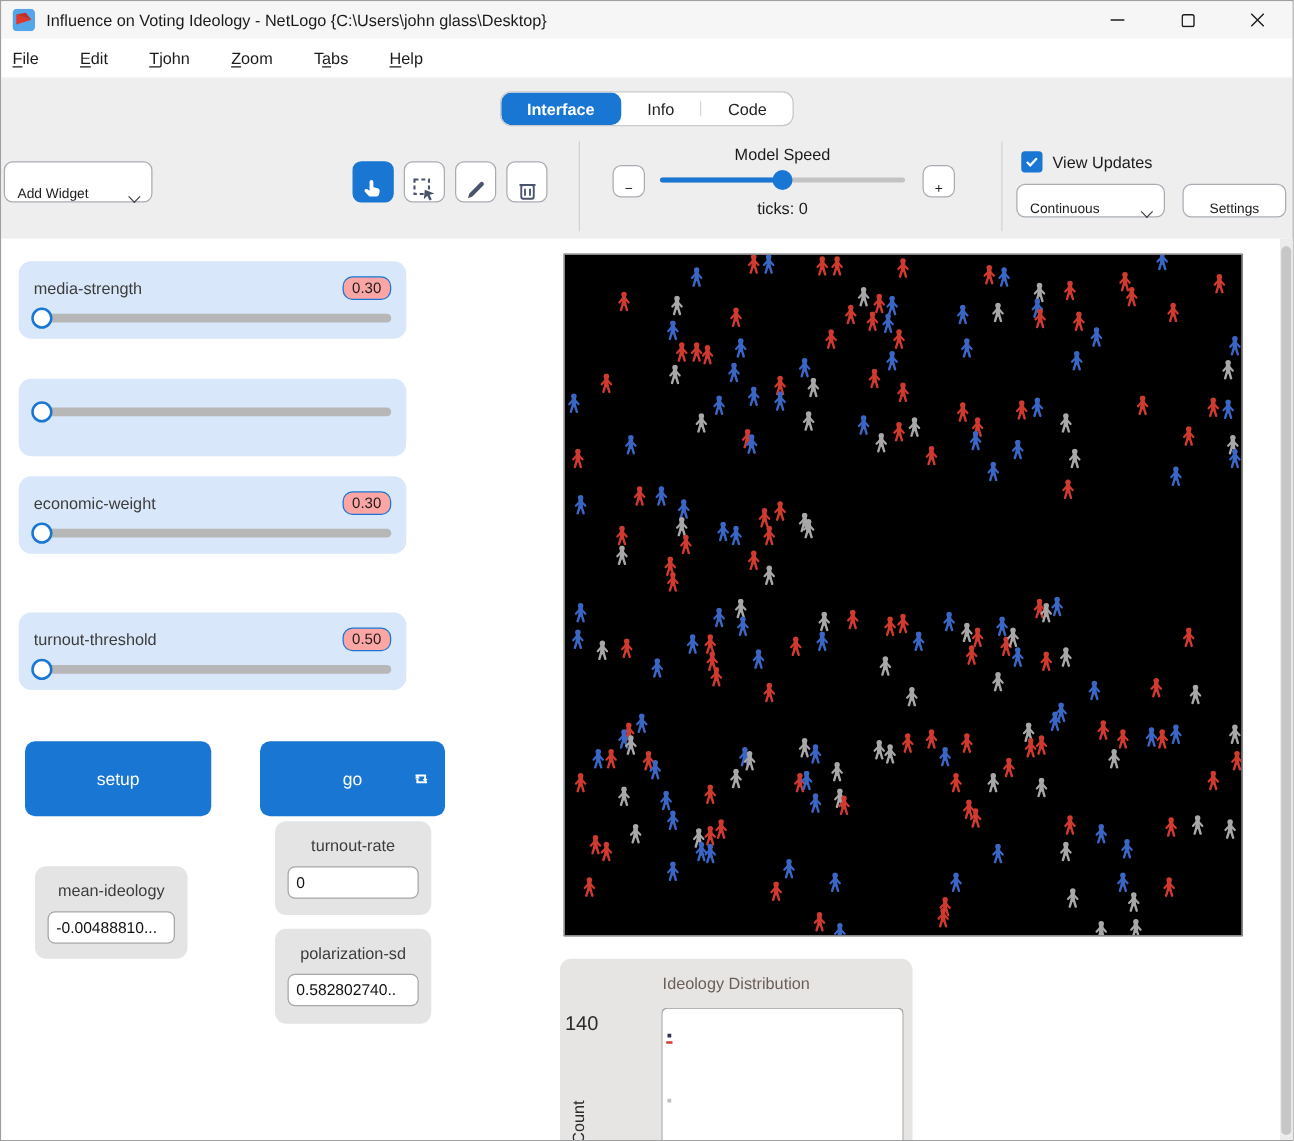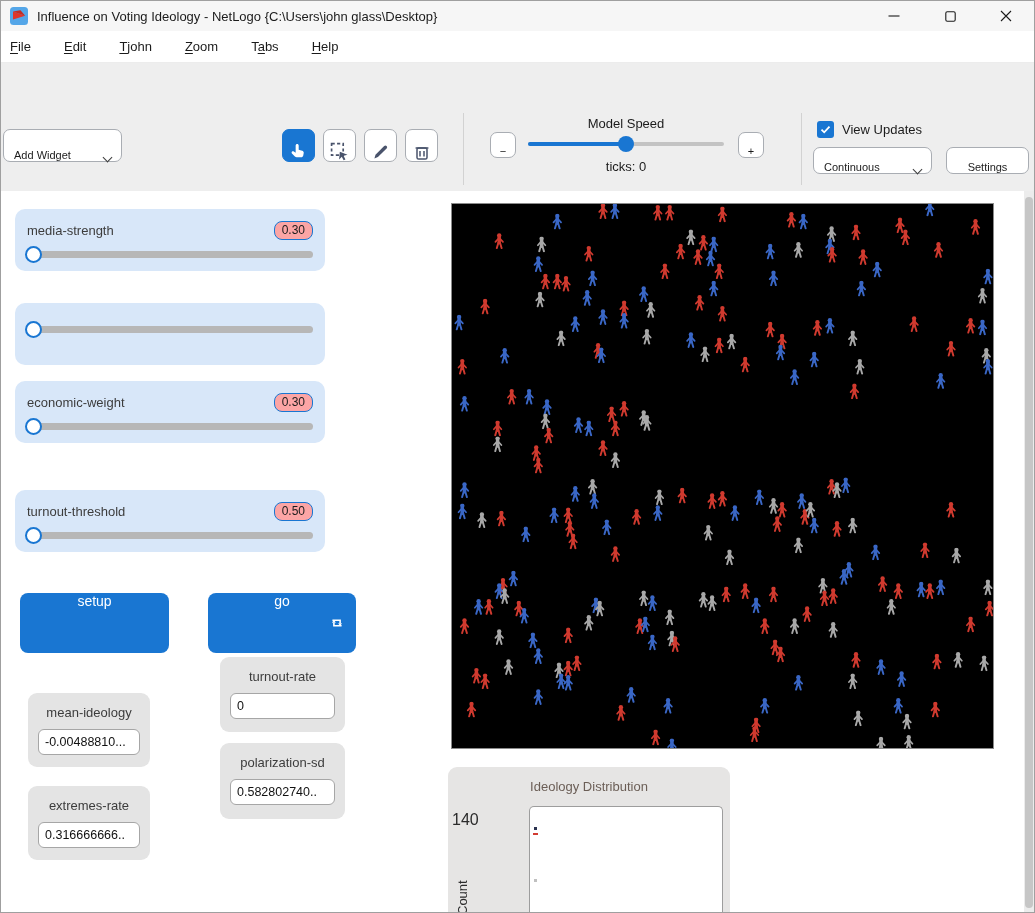--- a/index.html
+++ b/index.html
@@ -39,21 +39,21 @@
   .checkbox{width:17px;height:17px;background:#1976d2;border-radius:3px;display:flex;align-items:center;justify-content:center;}
   .chk-label{margin-left:8px;font-size:13px;color:#1b1b1b;}
   
   .content{position:absolute;left:0;top:190px;width:1035px;height:723px;background:#fff;}
   .slider-widget{position:absolute;left:14px;width:310px;height:62px;background:#d8e7f9;border-radius:10px;padding:12px 12px 0;}
   .slider-row{display:flex;justify-content:space-between;align-items:center;}
   .slider-label{font-size:13px;color:#3c3c3c;}
   .slider-value{font-size:12px;color:#1b1b1b;border:1.5px solid #1976d2;border-radius:8px;padding:0 7px;background:#fca5a5;line-height:17px;}
   .slider-track{margin-top:11px;height:7px;background:#b7b7b7;border-radius:4px;position:relative;}
   .slider-thumb{position:absolute;left:-2px;top:-5px;width:17px;height:17px;background:#fff;border:2px solid #1976d2;border-radius:50%;}
-  .nl-button{position:absolute;background:#1976d2;border-radius:8px;color:#fff;font-size:14px;display:flex;align-items:flex-start;justify-content:center;}
+  .nl-button{position:absolute;background:#1976d2;border-radius:8px;color:#fff;font-size:14px;display:flex;align-items:center;justify-content:center;}
   .go-icon{position:absolute;right:11px;top:22px;}
   .monitor{position:absolute;background:#e4e4e4;border-radius:9px;padding:12px 10px 0;text-align:center;}
   .monitor-label{font-size:13px;color:#3c3c3c;}
   .monitor-value{margin-top:9px;background:#fff;border:1px solid #a6a6a6;border-radius:6px;font-size:12.5px;color:#111;text-align:left;padding:5px 6px;white-space:nowrap;overflow:hidden;}
   #monitor-turnout{left:219px;top:466px;width:125px;height:75px;}
   #monitor-mean{left:27px;top:502px;width:122px;height:74px;}
   #monitor-polarization{left:219px;top:552px;width:125px;height:76px;}
   #monitor-extremes{left:27px;top:595px;width:122px;height:74px;}
   .view{position:absolute;left:450px;top:12px;width:543px;height:546px;background:#000;border:1px solid #8a8a8a;overflow:hidden;}
   .plot-widget{position:absolute;left:447px;top:576px;width:282px;height:147px;background:#e6e5e4;border-radius:9px 9px 0 0;}
@@ -101,20 +101,28 @@
   <div class="menubar">
     <span class="menu-item"><span></span><span class="mu">F</span><span>ile</span></span>
     <span class="menu-item"><span></span><span class="mu">E</span><span>dit</span></span>
     <span class="menu-item"><span></span><span class="mu">T</span><span>john</span></span>
     <span class="menu-item"><span></span><span class="mu">Z</span><span>oom</span></span>
     <span class="menu-item"><span>T</span><span class="mu">a</span><span>bs</span></span>
     <span class="menu-item"><span></span><span class="mu">H</span><span>elp</span></span>
   </div>
 
   <div class="header">
+    <div class="tabs-row">
+      <div class="tab-group">
+        <div class="tab active">Interface</div>
+        <div class="tab">Info</div>
+        <div class="tab-sep"></div>
+        <div class="tab">Code</div>
+      </div>
+    </div>
 
     <div class="tb-btn dd" style="left:2px;top:66px;width:119px;height:33px;">
       <span>Add Widget</span>
       <span class="chev"></span>
     </div>
 
     <div class="tb-btn icon-btn selected" style="left:281px;top:66px;">
       <svg width="19" height="19" viewBox="0 0 20 20">
         <path d="M8.6 2.2c.9 0 1.6.7 1.6 1.6v4.4l3.7.9c1.1.3 1.8 1.4 1.6 2.5l-.5 2.6c-.2 1.1-1.2 1.9-2.3 1.9H8.1c-.7 0-1.4-.3-1.9-.8l-3.1-3.3c-.5-.6-.5-1.5.1-2 .5-.5 1.4-.5 1.9-.1L7 11.2V3.8c0-.9.7-1.6 1.6-1.6z" fill="#fff"></path>
       </svg>
@@ -228,24 +236,20 @@
       <div class="monitor-label">turnout-rate</div>
       <div class="monitor-value">0</div>
     </div>
     <div class="monitor" id="monitor-mean">
       <div class="monitor-label">mean-ideology</div>
       <div class="monitor-value">-0.00488810...</div>
     </div>
     <div class="monitor" id="monitor-polarization">
       <div class="monitor-label">polarization-sd</div>
       <div class="monitor-value">0.582802740..</div>
-    </div>
-    <div class="monitor" id="monitor-extremes">
-      <div class="monitor-label">extremes-rate</div>
-      <div class="monitor-value">0.316666666..</div>
     </div>
 
     <div class="view">
       <svg id="agents-svg" width="543" height="546" viewBox="0 0 543 546">
         <defs>
           <symbol id="person" viewBox="0 0 12 17">
             <circle cx="6" cy="2.4" r="2.4" fill="currentColor"></circle>
             <path d="M6 4.6 V10.4" stroke="currentColor" stroke-width="3.8" stroke-linecap="round" fill="none"></path>
             <path d="M5.2 5.8 L1.9 9.4 M6.8 5.8 L10.1 9.4" stroke="currentColor" stroke-width="1.9" stroke-linecap="round" fill="none"></path>
             <path d="M5.1 10.3 L3.4 16.1 M6.9 10.3 L8.6 16.1" stroke="currentColor" stroke-width="2.1" stroke-linecap="round" fill="none"></path>

